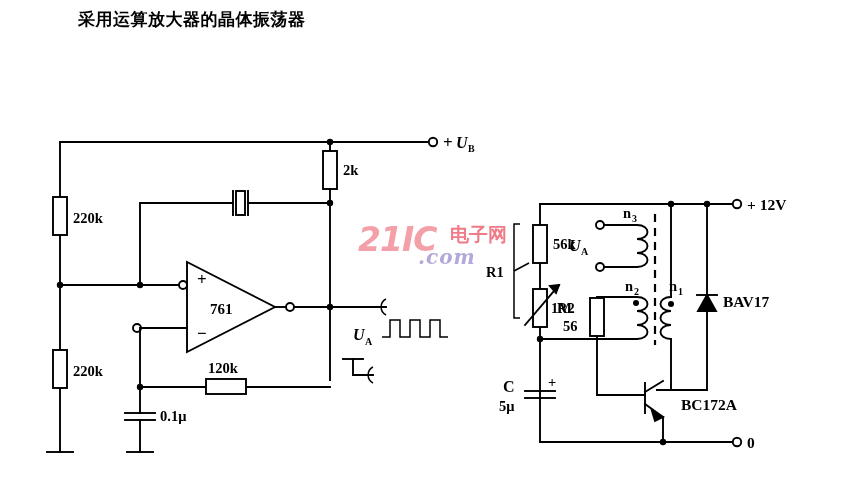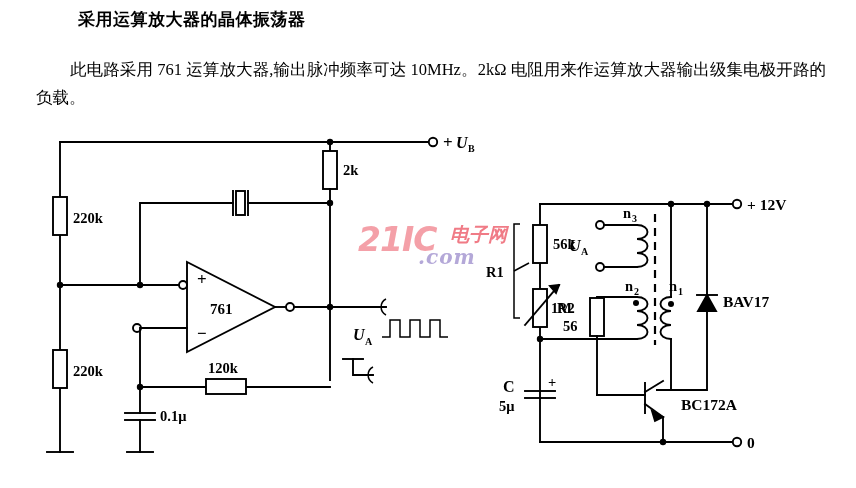--- a/index.html
+++ b/index.html
@@ -61,21 +61,20 @@
     color: #f4a0a8;
     letter-spacing: -1px;
   }
   .wm-cn {
     position: absolute;
     left: 92px; top: 4px;
     font-size: 19px;
     font-weight: bold;
     color: #f07b86;
     letter-spacing: 0px;
-    font-style: italic;
   }
   .wm-com {
     position: absolute;
     left: 60px; top: 27px;
     font-family: "DejaVu Serif", serif;
     font-size: 20px;
     font-style: italic;
     font-weight: bold;
     color: #b4a8d8;
     letter-spacing: 1px;
@@ -146,23 +145,20 @@
     font-weight: bold;
   }
 </style>
 </head>
 <body>
 
 <div id="page">
 
   <div class="title">采用运算放大器的晶体振荡器</div>
 
-  <div class="body-text">
-    <span class="indent">此电路采用 761 运算放大器,输出脉冲频率可达 10MHz。2kΩ 电阻用来作运算放大器</span><span>输出级集电极开路的负载。</span>
-  </div>
 
   <div class="watermark">
     <span class="wm-21ic">21IC</span>
     <span class="wm-cn">电子网</span>
     <span class="wm-com">.com</span>
   </div>
 
   <svg class="circuit" style="left:20px; top:125px;" width="450" height="345" viewBox="0 0 450 345">
 
     <path class="wire" d="M 40 17 L 410 17"></path>

